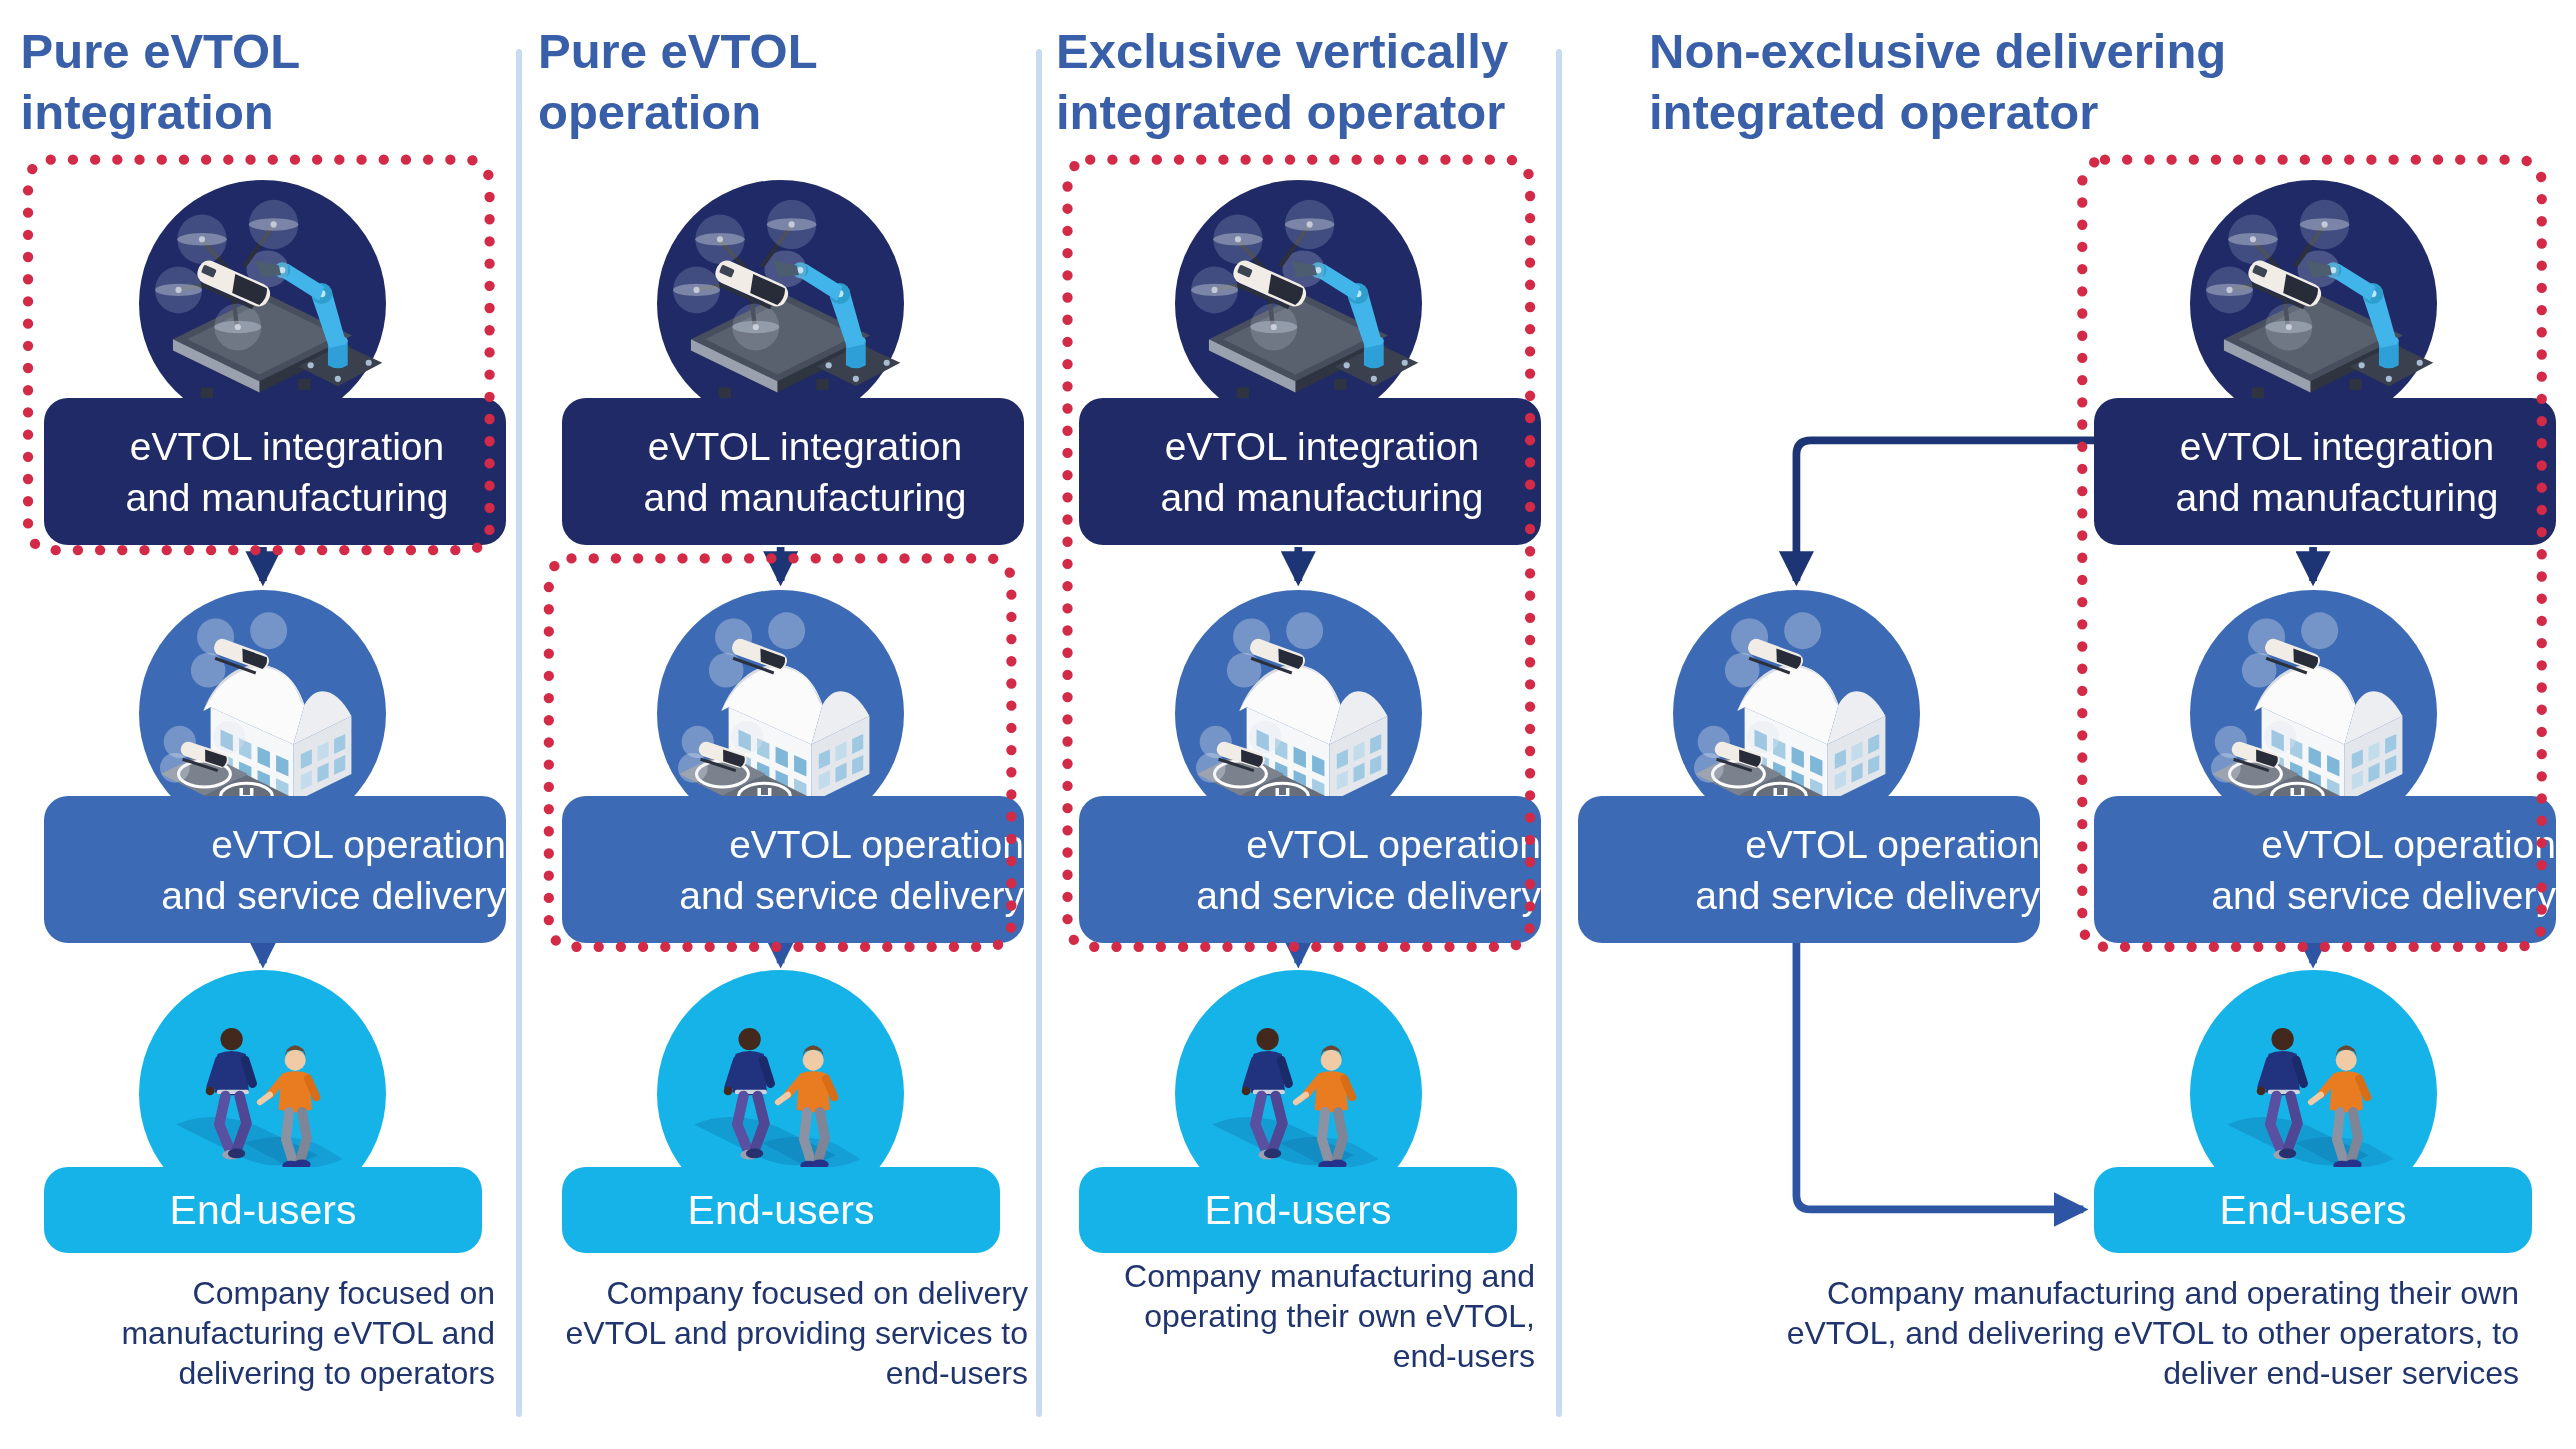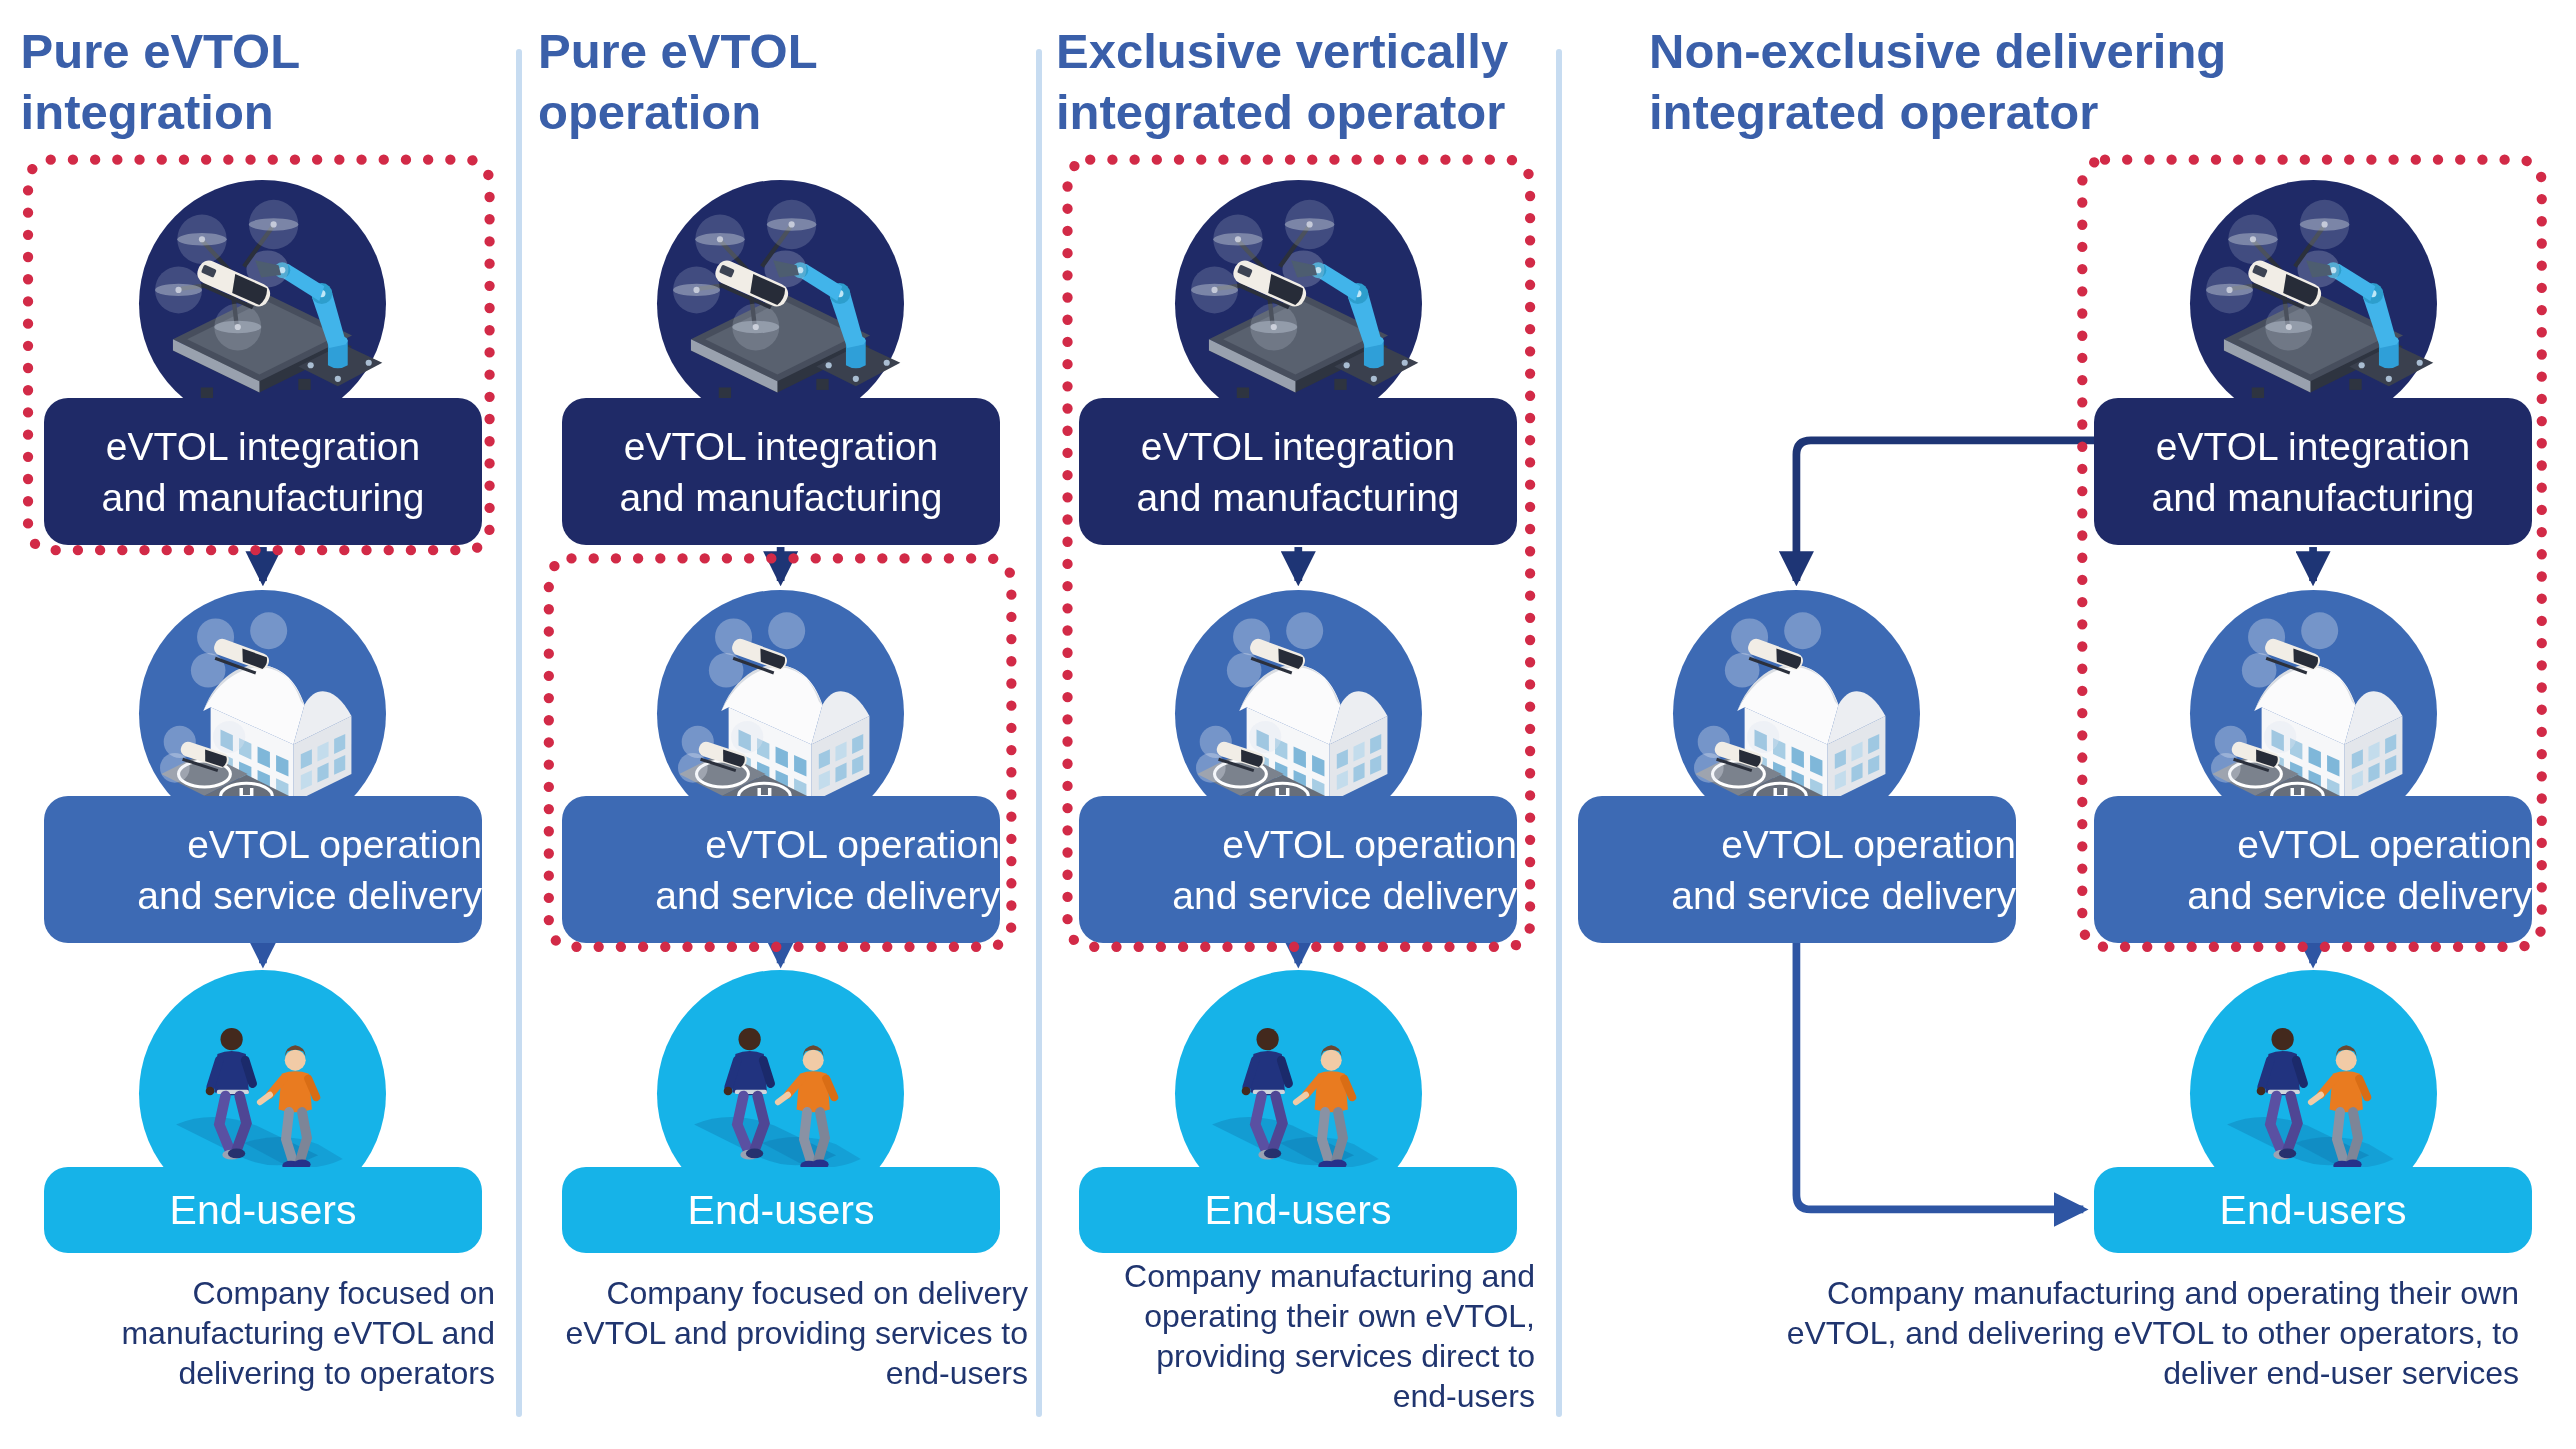--- a/index.html
+++ b/index.html
@@ -6,21 +6,21 @@
   #canvas{position:relative;width:2576px;height:1449px;background:#ffffff;overflow:hidden;
           font-family:"Liberation Sans", sans-serif;}
   .divider{position:absolute;width:5.7px;border-radius:3.1px;background:#c7dcf1;top:49px;height:1368px;}
   .col-title{position:absolute;text-align:left;font-weight:700;font-size:49px;line-height:61px;color:#3a5fa9;top:20.6px;}
   .circle{position:absolute;width:247px;height:247px;border-radius:50%;display:flex;align-items:center;justify-content:center;z-index:2;}
   .bg-navy{background:#1f2a67;}
   .bg-blue{background:#3d6ab4;align-items:flex-end;}
   .bg-cyan{background:#16b3e8;}
   .node-label{position:absolute;width:438px;border-radius:24px;color:#ffffff;text-align:center;
               font-size:39px;line-height:51px;display:flex;flex-direction:column;justify-content:center;z-index:3;}
-  .lbl-2{height:147px;}
+  .lbl-2{height:147px;padding-left:24px;}
   .lbl-1{height:86px;font-size:41px;}
   .caption{position:absolute;text-align:right;font-size:32px;line-height:40px;color:#20356f;}
   svg.layer{position:absolute;left:0;top:0;z-index:1;}
   svg.layer.top{z-index:4;pointer-events:none;}
   .ill{width:247px;height:247px;}
 </style>
 </head>
 <body>
 
 <div id="canvas">
@@ -301,21 +301,20 @@
     <svg class="ill" viewBox="0 0 480 480" width="247" height="247">
         <use href="#ill-users"></use>
       </svg>
   </div>
   <div class="node-label lbl-1 bg-cyan" style="left:1079px;top:1167px">
     <div>End-users</div>
   </div>
   <div class="caption" style="left:1061px;width:474px;top:1256px">
     <div>Company manufacturing and</div>
     <div>operating their own eVTOL,</div>
-    <div>providing services direct to</div>
     <div>end-users</div>
   </div>
 
   <div class="col-title" style="left:1649px;width:824px">
     <div>Non-exclusive delivering</div>
     <div>integrated operator</div>
   </div>
   <div class="circle bg-navy" style="left:2190px;top:180px">
     <svg class="ill" viewBox="0 0 480 480" width="247" height="247">
         <use href="#ill-factory"></use>

